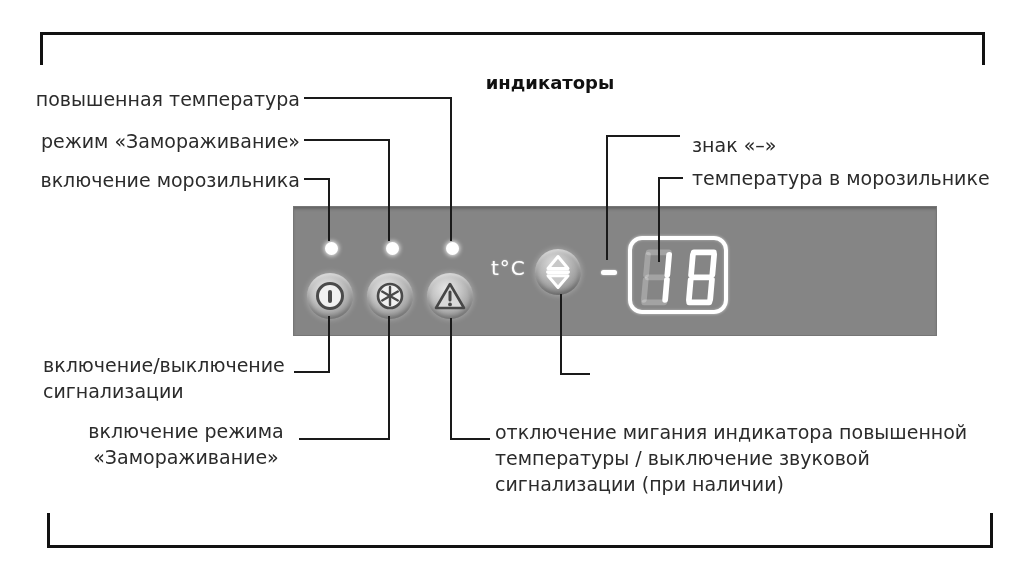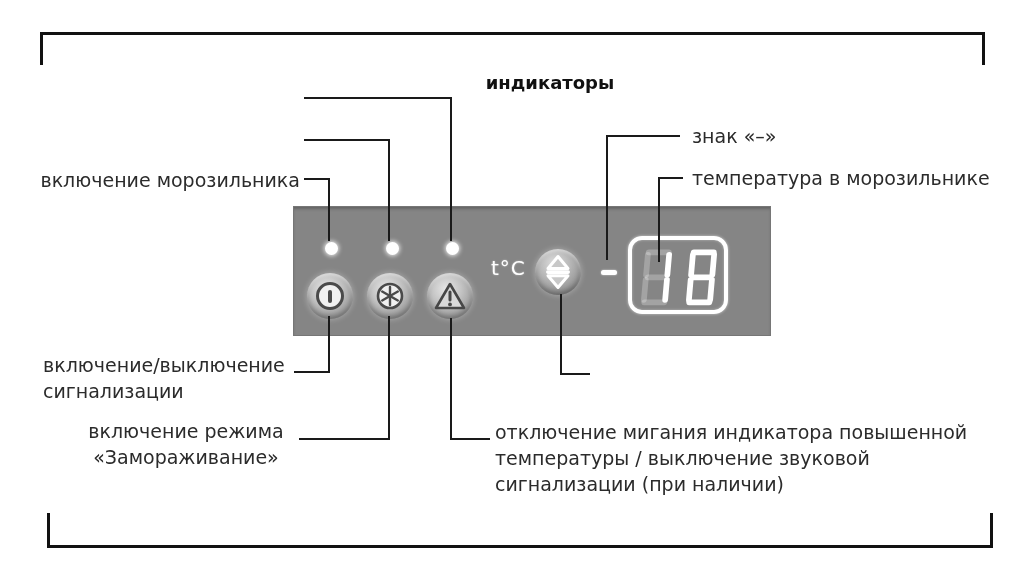--- a/index.html
+++ b/index.html
@@ -5,21 +5,21 @@
   html,body{margin:0;padding:0;background:#fff;}
   #stage{position:relative;width:1024px;height:580px;background:#ffffff;overflow:hidden;
          font-family:"DejaVu Sans","Liberation Sans",sans-serif;color:#2b2b2b;}
   .ln{position:absolute;background:#1a1a1a;z-index:10;}
   .bk{position:absolute;background:#111;z-index:3;}
   .bk-label{position:absolute;z-index:4;background:#fff;padding:0 24px;font-weight:bold;
             font-size:18px;color:#111;transform:translate(-50%,-50%);white-space:nowrap;margin-top:48px;}
   .lbl{position:absolute;font-size:19px;line-height:26px;white-space:pre-line;z-index:5;}
   .lbl.r{text-align:right;}
   .lbl.c{text-align:center;}
-  #panel{position:absolute;left:293px;top:206px;width:478px;height:130px;background:#858585;
+  #panel{position:absolute;left:293px;top:206px;width:644px;height:130px;background:#858585;
          border:1px solid #767676;box-sizing:border-box;z-index:1;
          box-shadow:inset 0 3px 3px -1px rgba(0,0,0,0.25);}
   .led{position:absolute;width:13px;height:13px;border-radius:50%;background:#fff;
        box-shadow:0 0 4px 1px rgba(255,255,255,0.8);}
   .pbtn{position:absolute;width:46px;height:46px;border-radius:50%;
         background:radial-gradient(circle at 42% 35%, #e8e8e8 0%, #c3c3c3 38%, #9b9b9b 72%, #8d8d8d 100%);
         box-shadow:0 0 6px rgba(255,255,255,0.35), inset 0 -3px 5px rgba(0,0,0,0.28), inset 0 2px 3px rgba(255,255,255,0.5);
         display:flex;align-items:center;justify-content:center;padding:0;border:none;cursor:pointer;}
   .pwr-ic{width:28px;height:28px;border-radius:50%;background:#f0f0f0;border:3px solid #4a4a4a;
           box-sizing:border-box;display:flex;align-items:center;justify-content:center;}
@@ -39,22 +39,24 @@
 
   <div class="bk" style="left:40px;top:32px;width:945px;height:3px;"></div>
   <div class="bk" style="left:40px;top:32px;width:3px;height:33px;"></div>
   <div class="bk" style="left:982px;top:32px;width:3px;height:33px;"></div>
   <div class="bk-label" style="left:550px;top:34px;">индикаторы</div>
 
   <div class="bk" style="left:47px;top:545px;width:946px;height:3px;"></div>
   <div class="bk" style="left:47px;top:513px;width:3px;height:35px;"></div>
   <div class="bk" style="left:990px;top:513px;width:3px;height:35px;"></div>
 
+  <div class="lbl r" style="right:724px;top:86px;">повышенная температура</div>
+  <div class="lbl r" style="right:724px;top:128px;">режим «Замораживание»</div>
   <div class="lbl r" style="right:724px;top:167px;">включение морозильника</div>
-  <div class="lbl" style="left:692px;top:123px;">знак «–»</div>
+  <div class="lbl" style="left:692px;top:132px;">знак «–»</div>
   <div class="lbl" style="left:692px;top:165px;">температура в морозильнике</div>
   <div class="lbl" style="left:43px;top:352px;">включение/выключение
 сигнализации</div>
   <div class="lbl c" style="left:60px;top:418px;width:252px;text-align:center;">включение режима
 «Замораживание»</div>
   <div class="lbl" style="left:495px;top:419px;">отключение мигания индикатора повышенной
 температуры / выключение звуковой
 сигнализации (при наличии)</div>
 
   <div class="ln" style="left:304px;top:97px;width:148px;height:2px;"></div>

